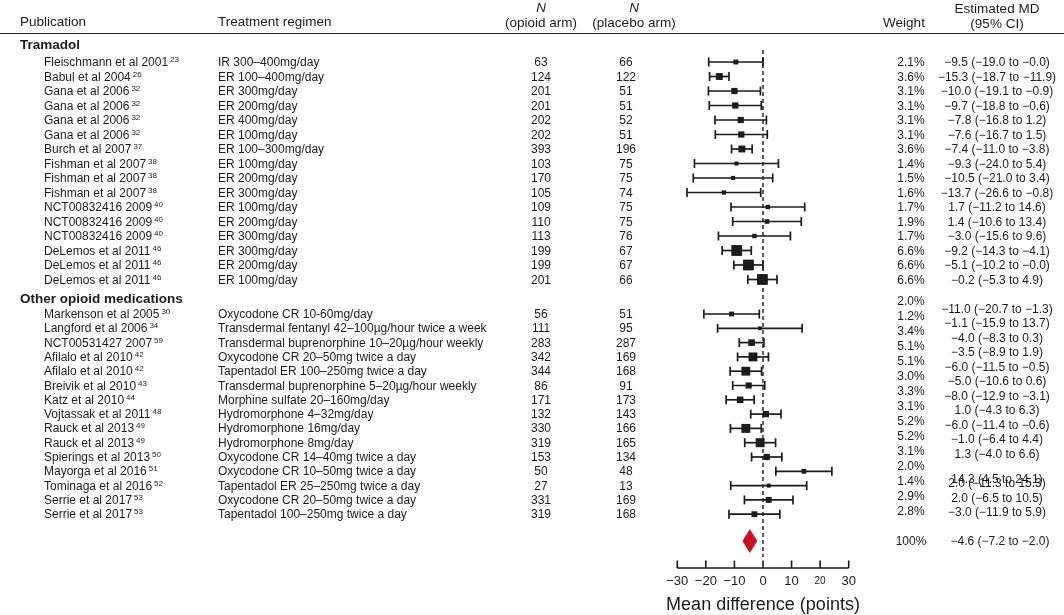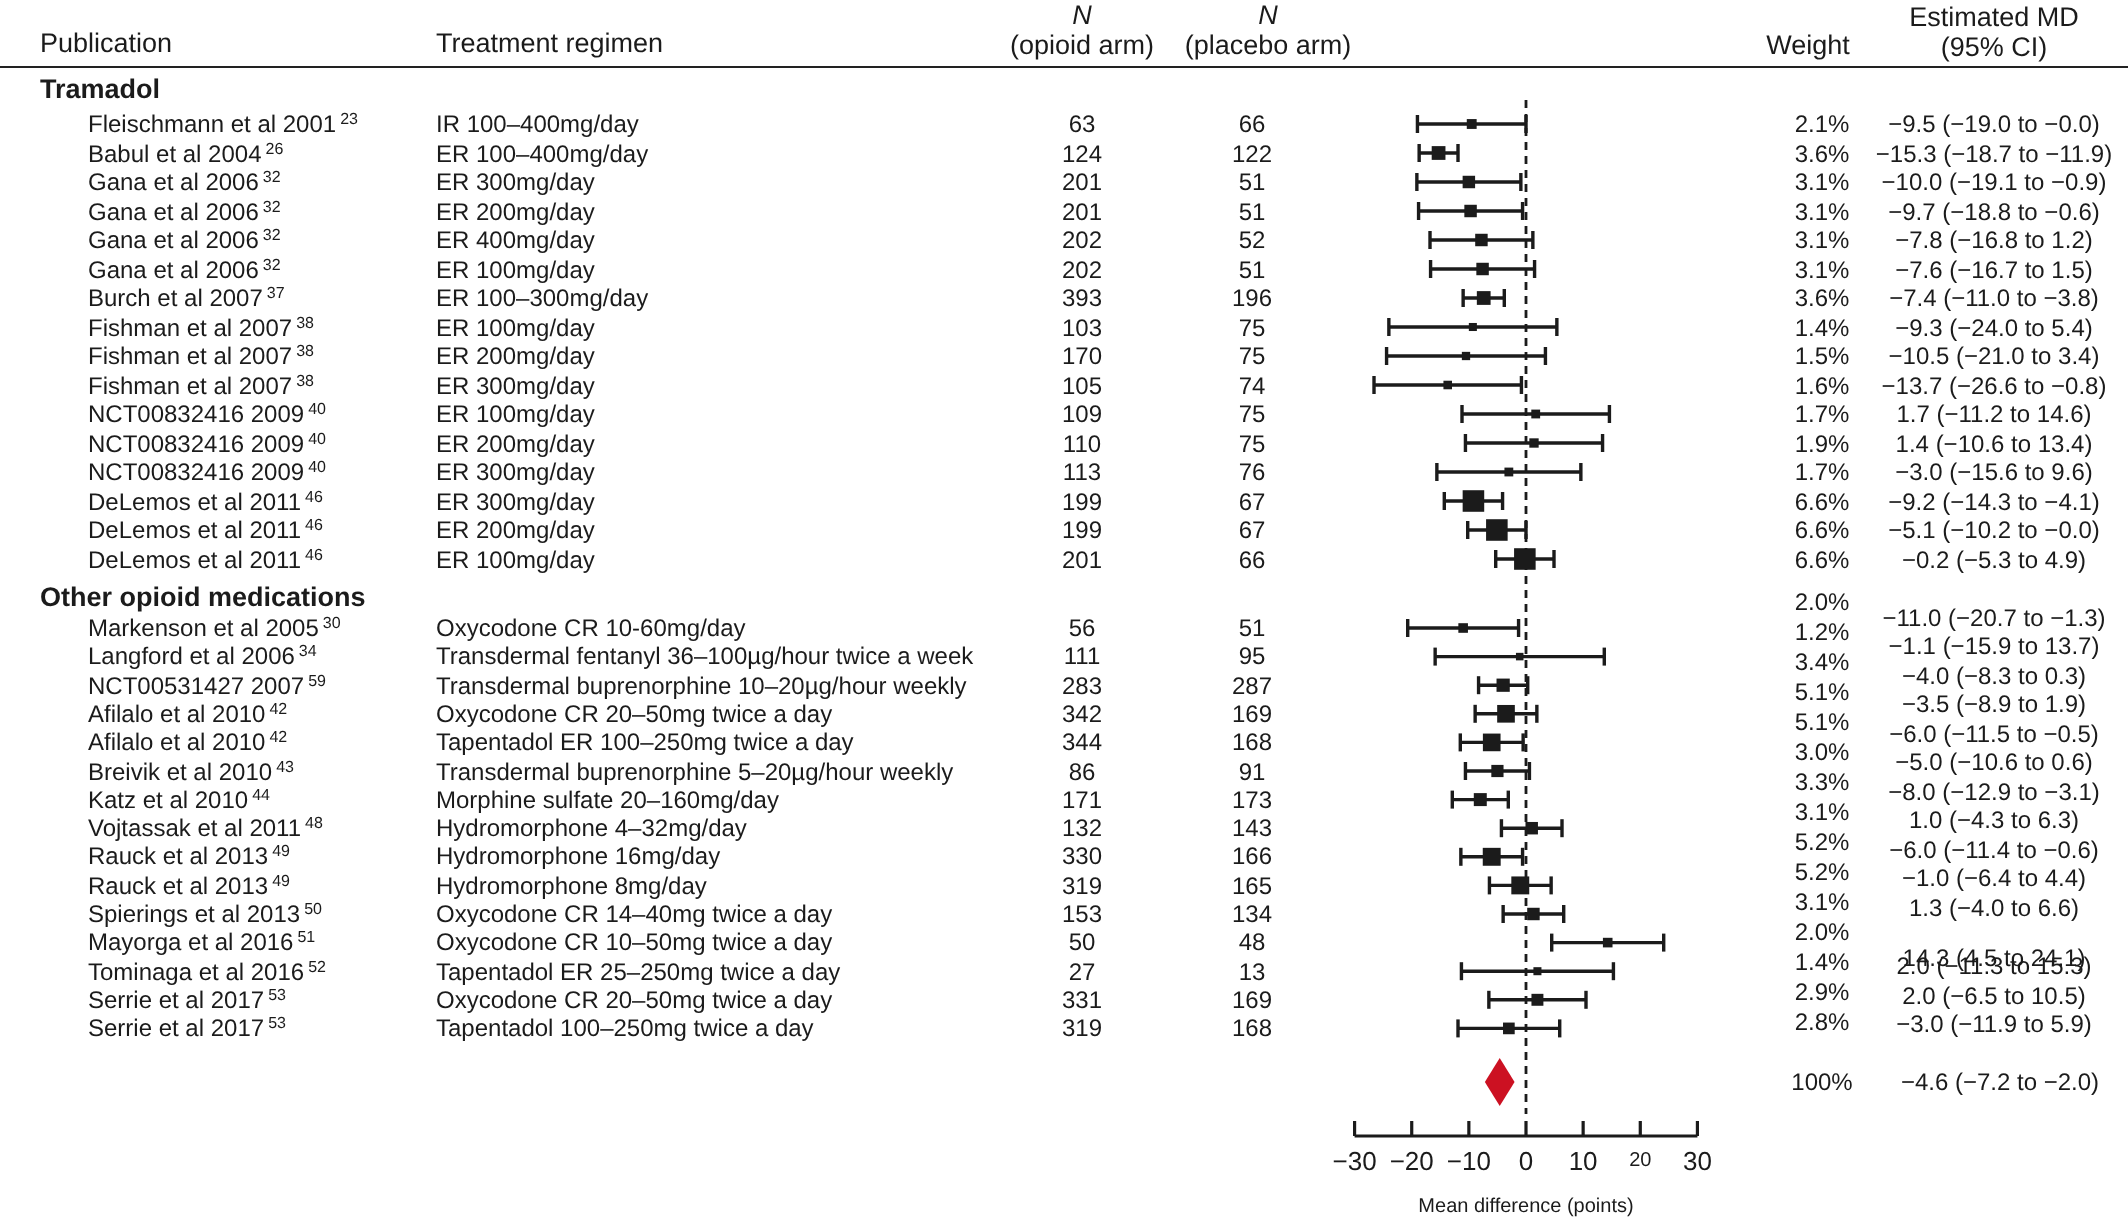--- a/index.html
+++ b/index.html
@@ -166,21 +166,21 @@
   <div class="cell hdr center" style="left:634px;top:23px">(placebo arm)</div>
   <div class="cell hdr center" style="left:904px;top:23px">Weight</div>
   <div class="cell hdr center" style="left:997px;top:9px">Estimated MD</div>
   <div class="cell hdr center" style="left:997px;top:23.5px">(95% CI)</div>
 
   <div class="rule" style="top:33px"></div>
 
   <div id="rows">
       <div class="cell left sec" style="left:20px;top:45px">Tramadol</div>
       <div class="cell left" style="left:44px;top:62px">Fleischmann et al 2001<span class="sup">23</span></div>
-      <div class="cell left" style="left:218px;top:62px">IR 100–400mg/day</div>
+      <div class="cell left" style="left:218px;top:62px">IR 300–400mg/day</div>
       <div class="cell center" style="left:541px;top:62px">63</div>
       <div class="cell center" style="left:626px;top:62px">66</div>
       <div class="cell center" style="left:911px;top:62px">2.1%</div>
       <div class="cell center" style="left:997px;top:62px">−9.5 (−19.0 to −0.0)</div>
       <div class="cell left" style="left:44px;top:76.5px">Babul et al 2004<span class="sup">26</span></div>
       <div class="cell left" style="left:218px;top:76.5px">ER 100–400mg/day</div>
       <div class="cell center" style="left:541px;top:76.5px">124</div>
       <div class="cell center" style="left:626px;top:76.5px">122</div>
       <div class="cell center" style="left:911px;top:76.5px">3.6%</div>
       <div class="cell center" style="left:997px;top:76.5px">−15.3 (−18.7 to −11.9)</div>
@@ -269,21 +269,21 @@
       <div class="cell center" style="left:911px;top:279.5px">6.6%</div>
       <div class="cell center" style="left:997px;top:279.5px">−0.2 (−5.3 to 4.9)</div>
       <div class="cell left sec" style="left:20px;top:299px">Other opioid medications</div>
       <div class="cell left" style="left:44px;top:314px">Markenson et al 2005<span class="sup">30</span></div>
       <div class="cell left" style="left:218px;top:314px">Oxycodone CR 10-60mg/day</div>
       <div class="cell center" style="left:541px;top:314px">56</div>
       <div class="cell center" style="left:626px;top:314px">51</div>
       <div class="cell center" style="left:911px;top:300.5px">2.0%</div>
       <div class="cell center" style="left:997px;top:308.5px">−11.0 (−20.7 to −1.3)</div>
       <div class="cell left" style="left:44px;top:328.3px">Langford et al 2006<span class="sup">34</span></div>
-      <div class="cell left" style="left:218px;top:328.3px">Transdermal fentanyl 36–100µg/hour twice a week</div>
+      <div class="cell left" style="left:218px;top:328.3px">Transdermal fentanyl 42–100µg/hour twice a week</div>
       <div class="cell center" style="left:541px;top:328.3px">111</div>
       <div class="cell center" style="left:626px;top:328.3px">95</div>
       <div class="cell center" style="left:911px;top:315.5px">1.2%</div>
       <div class="cell center" style="left:997px;top:323.05px">−1.1 (−15.9 to 13.7)</div>
       <div class="cell left" style="left:44px;top:342.6px">NCT00531427 2007<span class="sup">59</span></div>
       <div class="cell left" style="left:218px;top:342.6px">Transdermal buprenorphine 10–20µg/hour weekly</div>
       <div class="cell center" style="left:541px;top:342.6px">283</div>
       <div class="cell center" style="left:626px;top:342.6px">287</div>
       <div class="cell center" style="left:911px;top:330.5px">3.4%</div>
       <div class="cell center" style="left:997px;top:337.6px">−4.0 (−8.3 to 0.3)</div>
@@ -366,14 +366,14 @@
 
   <div id="ticklabels">
       <div class="cell center" style="left:677.29px;top:581px;font-size:13px">−30</div>
       <div class="cell center" style="left:705.86px;top:581px;font-size:13px">−20</div>
       <div class="cell center" style="left:734.43px;top:581px;font-size:13px">−10</div>
       <div class="cell center" style="left:763px;top:581px;font-size:13px">0</div>
       <div class="cell center" style="left:791.57px;top:581px;font-size:13px">10</div>
       <div class="cell center" style="left:820.14px;top:581px;font-size:10px">20</div>
       <div class="cell center" style="left:848.71px;top:581px;font-size:13px">30</div>
     </div>
-  <div class="cell center" style="left:763px;top:604px;font-size:10px">Mean difference (points)</div>
+  <div class="cell center" style="left:763px;top:604px;font-size:18px">Mean difference (points)</div>
 </div>
 
 </body></html>

